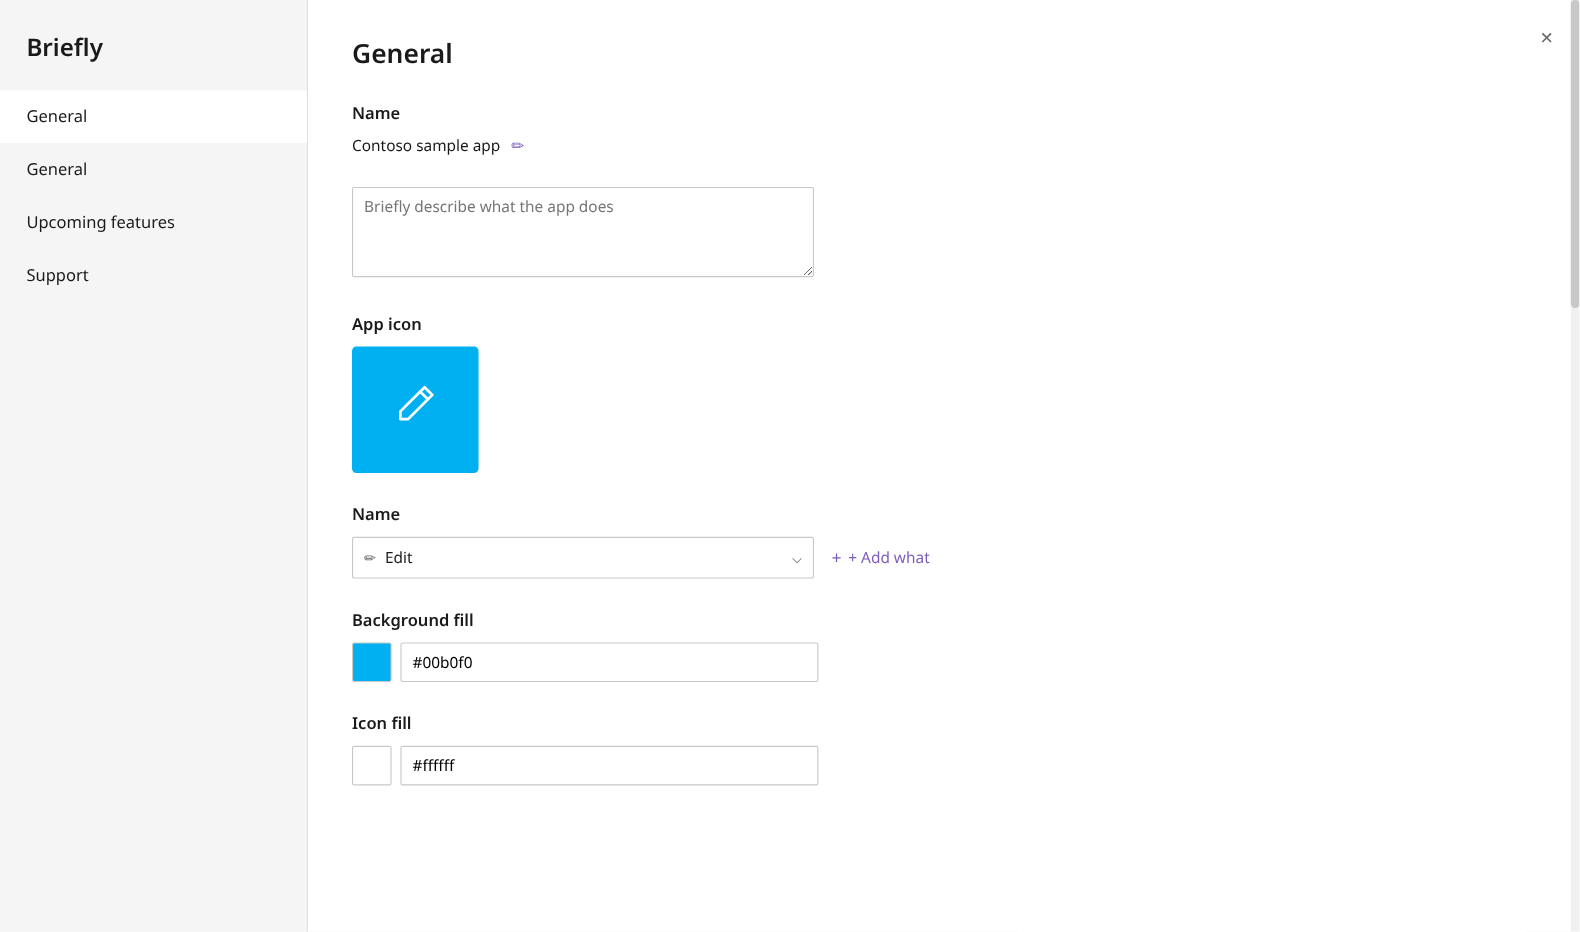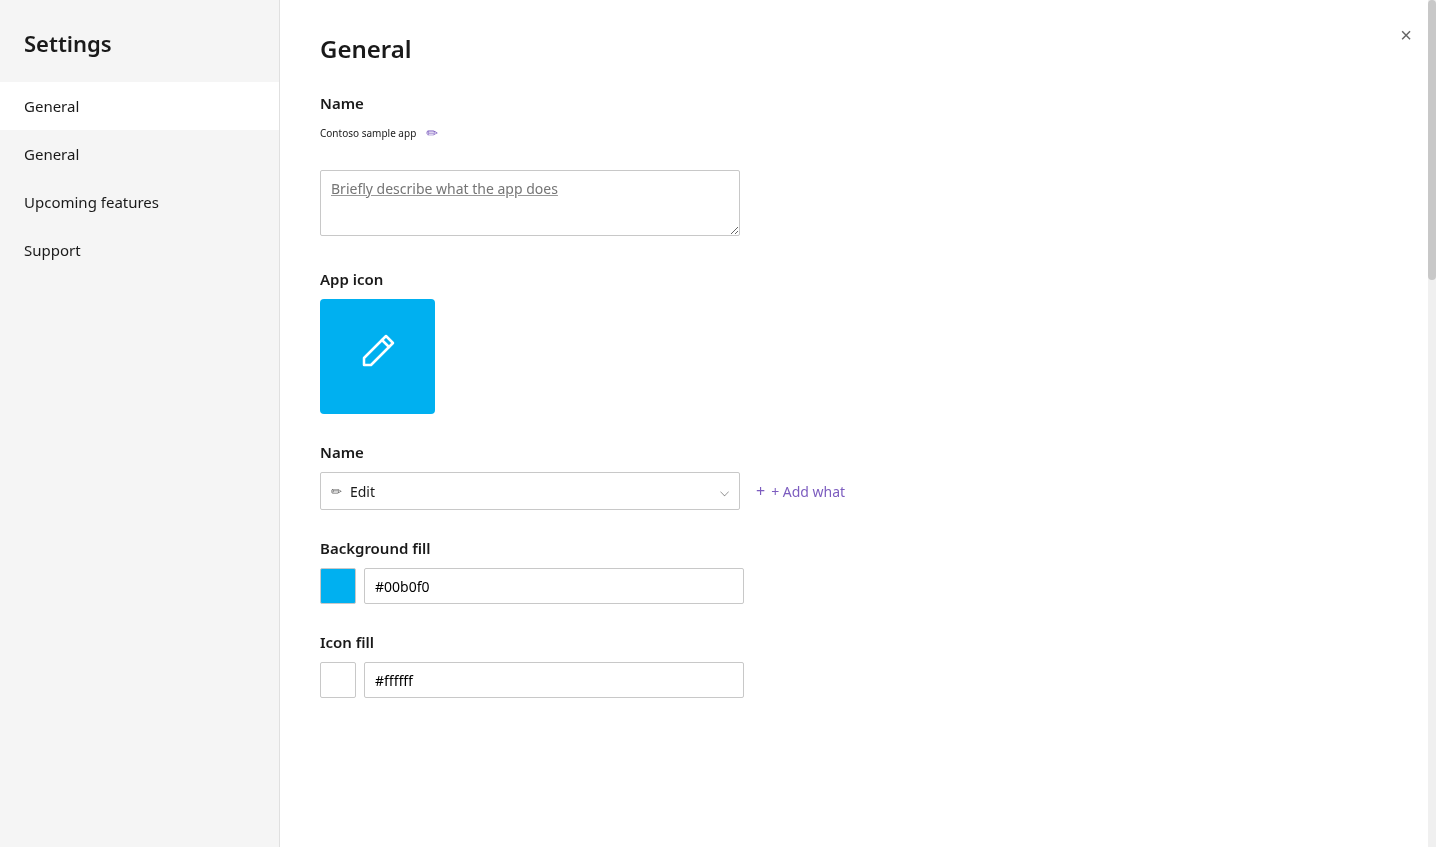--- a/index.html
+++ b/index.html
@@ -90,43 +90,42 @@
       margin-bottom: 10px;
     }
 
     .name-row {
       display: flex;
       align-items: center;
       gap: 10px;
     }
 
     .name-value {
-      font-size: 10px;
+      font-size: 14px;
       color: #1a1a1a;
     }
 
     .edit-pencil-icon {
       color: #7c5cbf;
       cursor: pointer;
       font-size: 14px;
     }
 
     
     .description-textarea {
       width: 420px;
-      height: 66px;
+      height: 82px;
       border: 1px solid #c8c8c8;
       border-radius: 2px;
       padding: 8px 10px;
       font-size: 14px;
       color: #999;
       resize: both;
       font-family: inherit;
       outline: none;
-      text-decoration: underline;
     }
 
     
     .app-icon-box {
       width: 115px;
       height: 115px;
       background: #00b0f0;
       display: flex;
       align-items: center;
       justify-content: center;
@@ -234,21 +233,21 @@
       width: 8px;
       height: 280px;
       background: #c8c8c8;
       border-radius: 4px;
     }
   </style>
 </head>
 <body>
 
 <aside class="sidebar">
-  <h1 class="sidebar-title">Settings</h1>
+  <h1 class="sidebar-title">Briefly</h1>
   <ul class="sidebar-nav">
     <li class="sidebar-nav-item active">
       <span>General</span>
     </li>
     <li class="sidebar-nav-item">
       <span>General</span>
     </li>
     <li class="sidebar-nav-item">
       <span>Upcoming features</span>
     </li>

